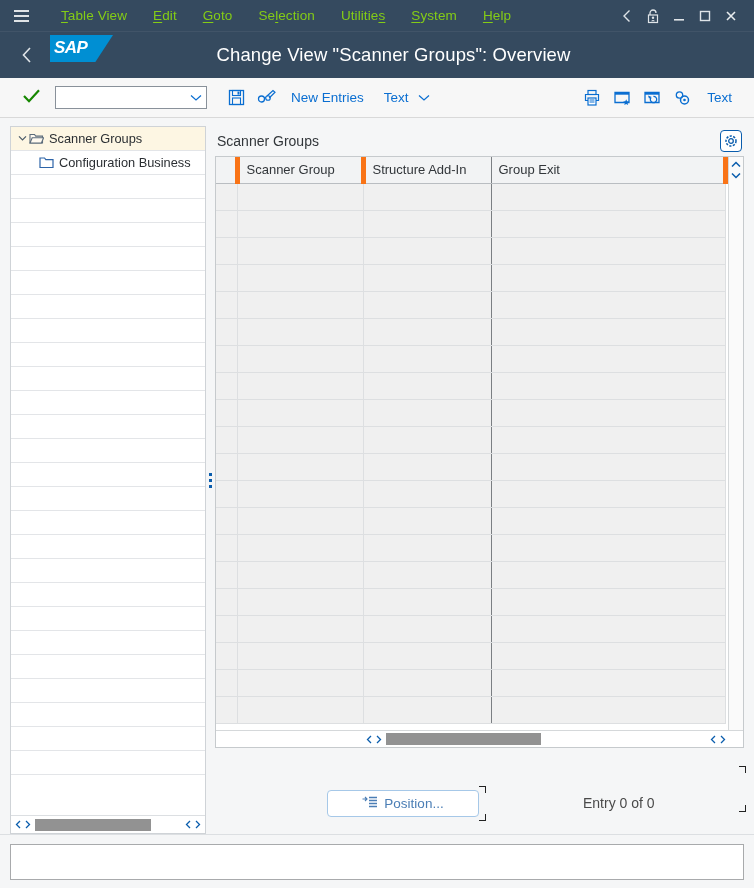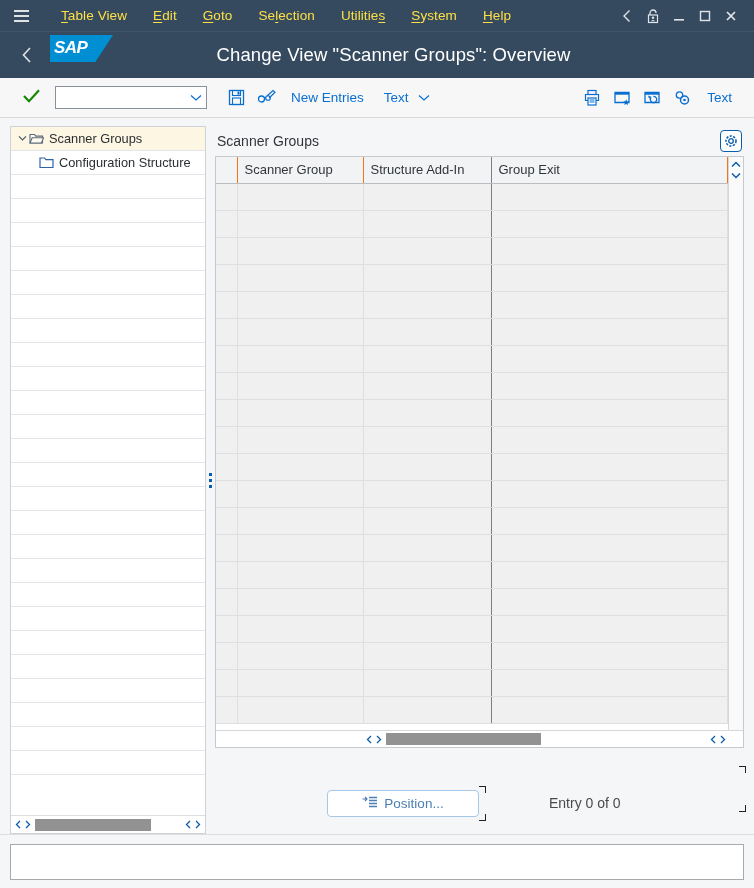--- a/index.html
+++ b/index.html
@@ -33,21 +33,21 @@
     margin-right: 16px;
     cursor: pointer;
   }
   .hamburger span {
     display: block;
     width: 15px; height: 2px;
     background: #dfe3e6;
   }
   .menu-item {
     font-size: 13.5px;
-    color: #fde047;
+    color: #84cc16;
     padding: 4px 13px;
     cursor: pointer;
     white-space: nowrap;
     letter-spacing: .1px;
   }
   .menu-item u { text-decoration: underline; text-underline-offset: 2px; }
   .menu-spacer { flex: 1; }
   .winbtn {
     width: 26px; height: 26px;
     display: flex; align-items: center; justify-content: center;
@@ -258,21 +258,21 @@
   .grid-cols { flex: 1; display: flex; flex-direction: column; min-width: 0; overflow: hidden; }
   table.grid {
     width: 100%;
     border-collapse: collapse;
     table-layout: fixed;
     font-size: 12.5px;
   }
   table.grid th {
     height: 26px;
     background: #f2f3f4;
-    border-right: 1px solid #f97316;
+    border-right: 5px solid #f97316;
     border-bottom: 1px solid #b9bdc1;
     font-weight: normal;
     color: #32363a;
     text-align: left;
     padding: 0 7px;
     font-size: 13px;
     white-space: nowrap;
     overflow: hidden;
   }
   table.grid th.selcol { width: 21px; padding: 0; }
@@ -303,20 +303,21 @@
     background: #fff;
   }
 
   
   .gridfooter {
     height: 86px;
     display: flex;
     align-items: center;
     padding-top: 24px;
     position: relative;
+    gap: 34px;
   }
   .pos-btn-wrap { position: relative; margin-left: 112px; }
   .pos-btn {
     width: 152px; height: 27px;
     border: 1px solid #a6c8e8;
     border-radius: 4px;
     background: #fff;
     color: #4b7eb5;
     font-size: 13.5px;
     display: flex; align-items: center; justify-content: center;
@@ -512,21 +513,21 @@
           <span>Scanner Groups</span>
         </div>
 
         <div class="tree-row">
           <span class="tree-indent"></span>
           <span class="folder-ico">
             <svg width="15" height="13" viewBox="0 0 15 13">
               <path d="M1 11.5 V2 h4.5 l1.3 1.7 H14 V11.5 z" stroke="#2d64a8" stroke-width="1.2" fill="#ffffff"></path>
             </svg>
           </span>
-          <span>Configuration Structure</span>
+          <span>Configuration Business</span>
         </div>
 
         <div id="tree-empty-rows">
             <div class="tree-row empty"></div>
             <div class="tree-row empty"></div>
             <div class="tree-row empty"></div>
             <div class="tree-row empty"></div>
             <div class="tree-row empty"></div>
             <div class="tree-row empty"></div>
             <div class="tree-row empty"></div>

